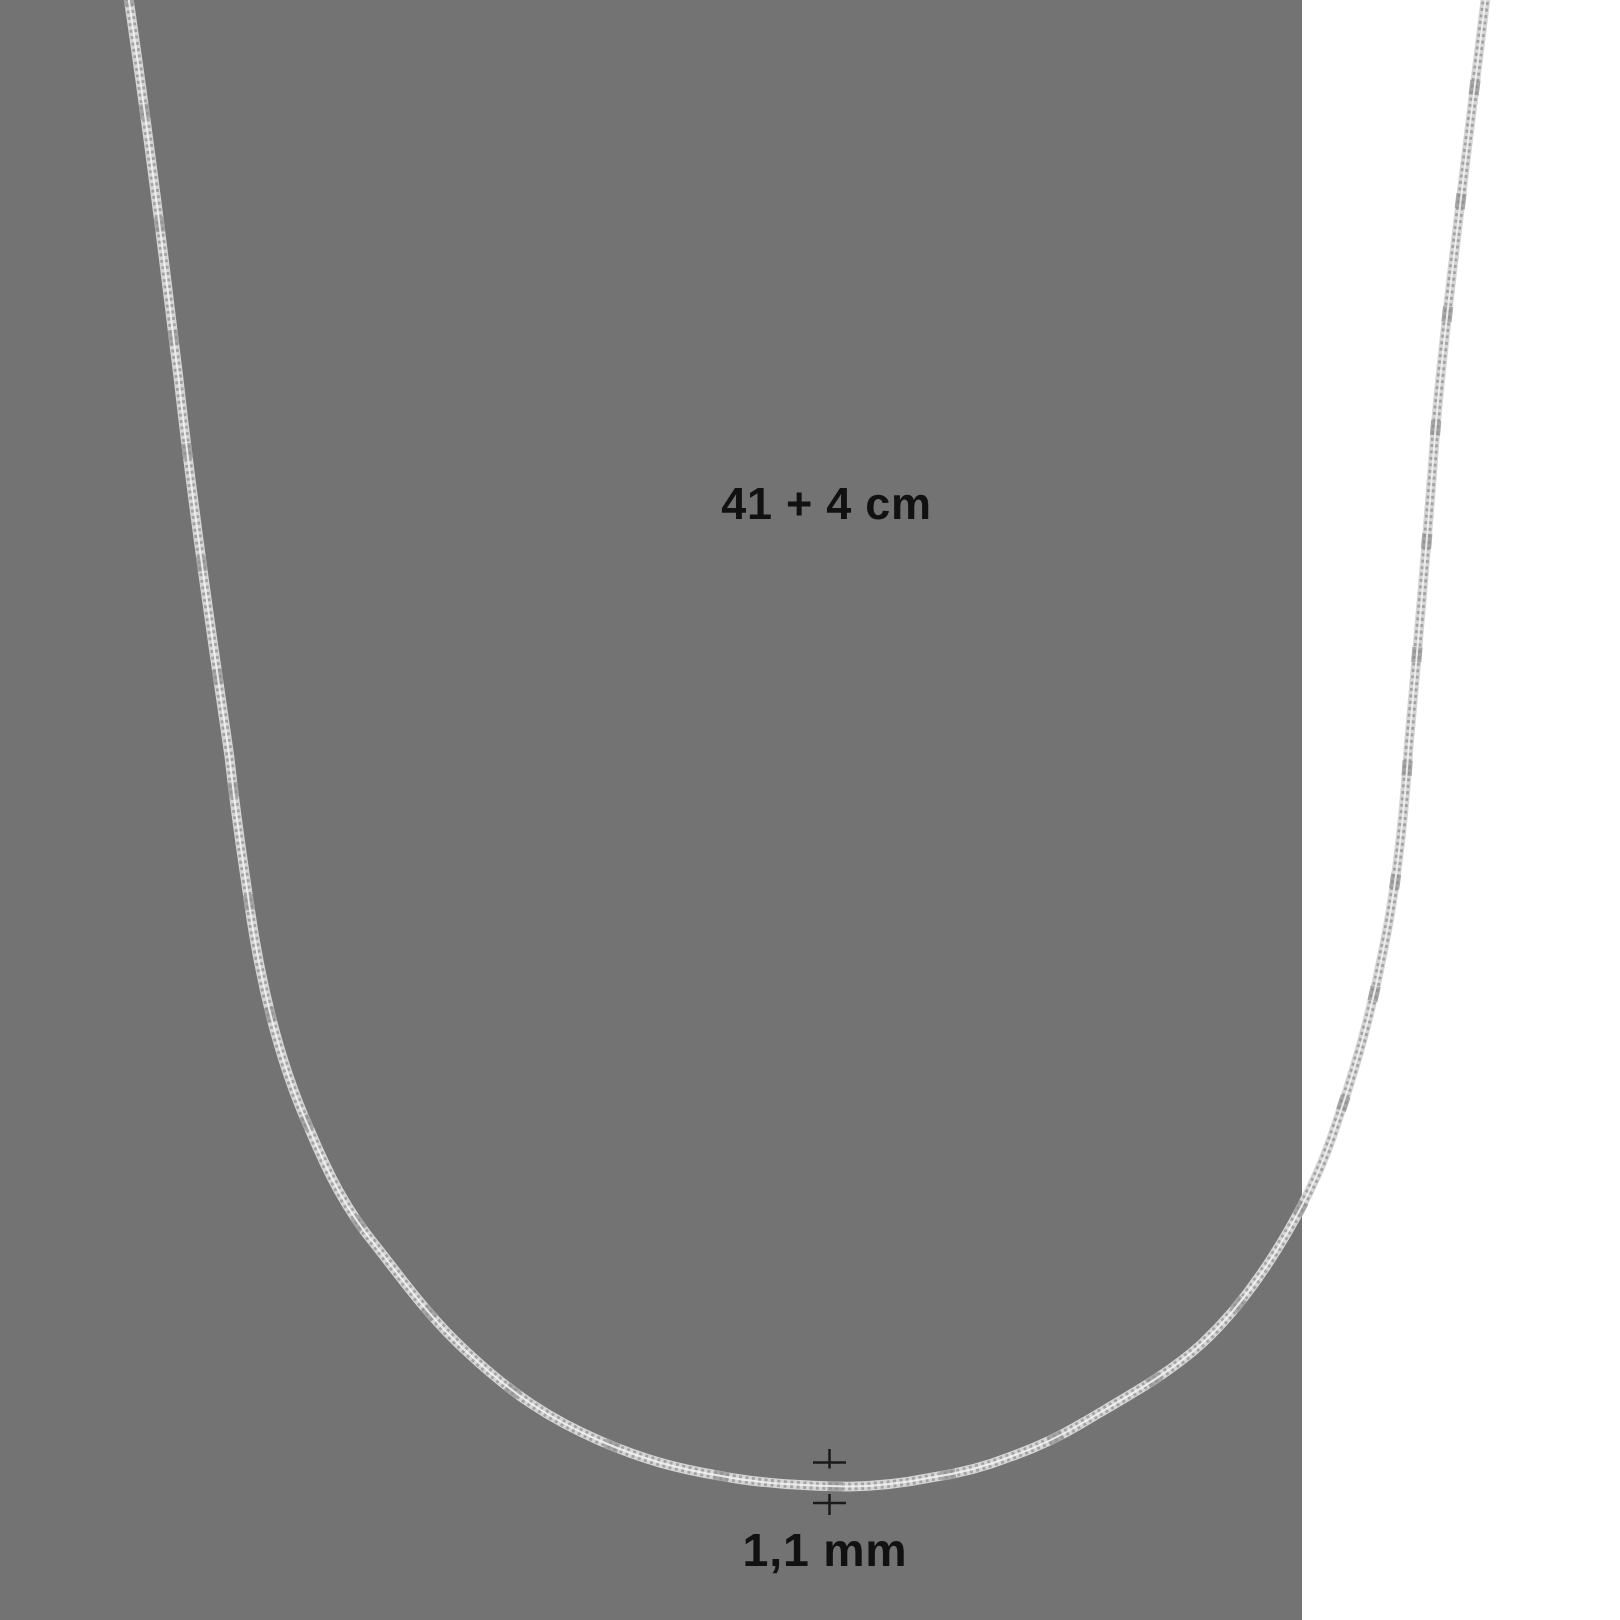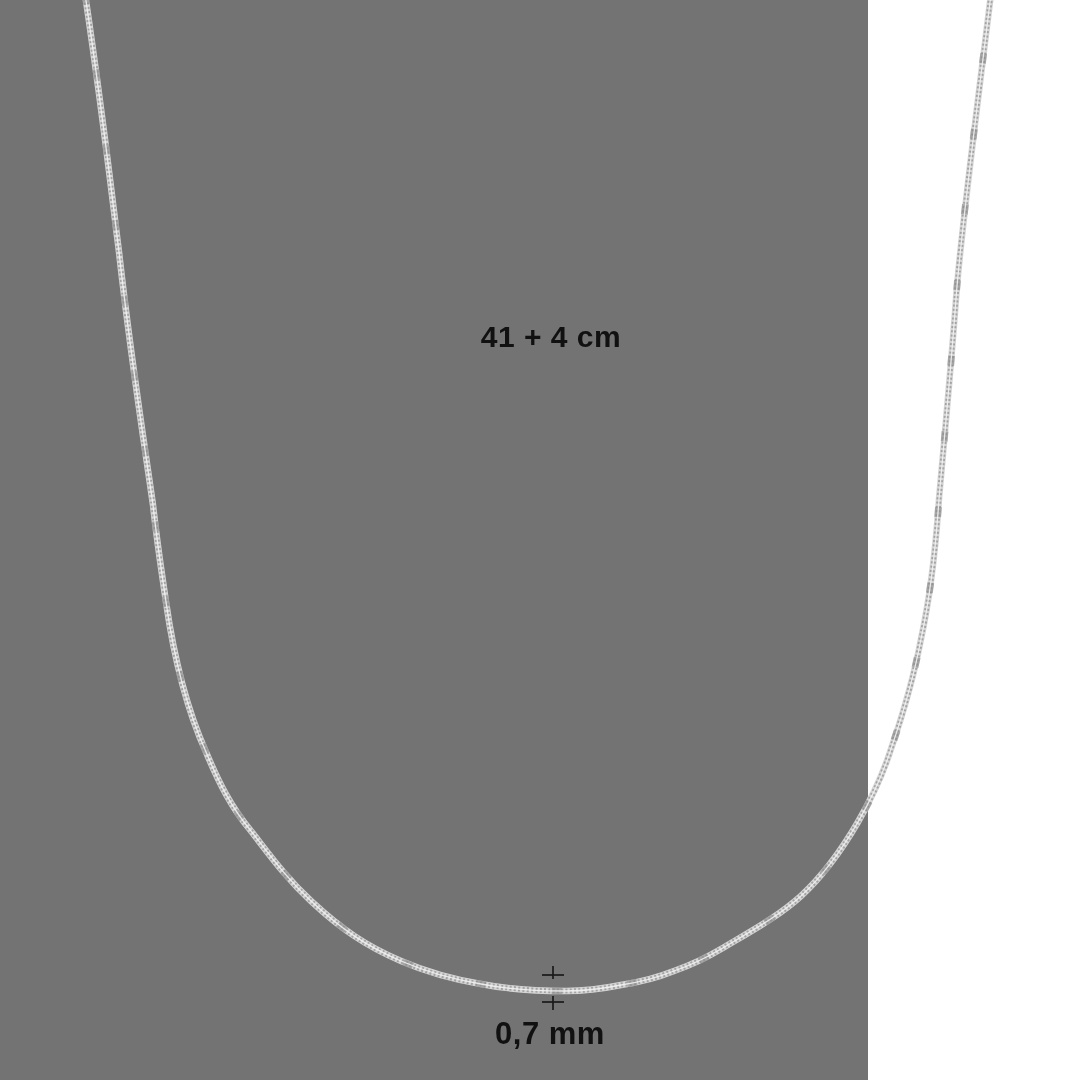--- a/index.html
+++ b/index.html
@@ -87,15 +87,15 @@
       </g>
       <g>
         <path d="M 542,1002 H 564"></path>
         <path d="M 553,996 V 1010"></path>
       </g>
     </g>
   </svg>
 
   <div class="label label-length">41 + 4 cm</div>
 
-  <div class="label label-thickness">0,7 mm</div>
+  <div class="label label-thickness">1,1 mm</div>
 
 </div>
 
 </body></html>

